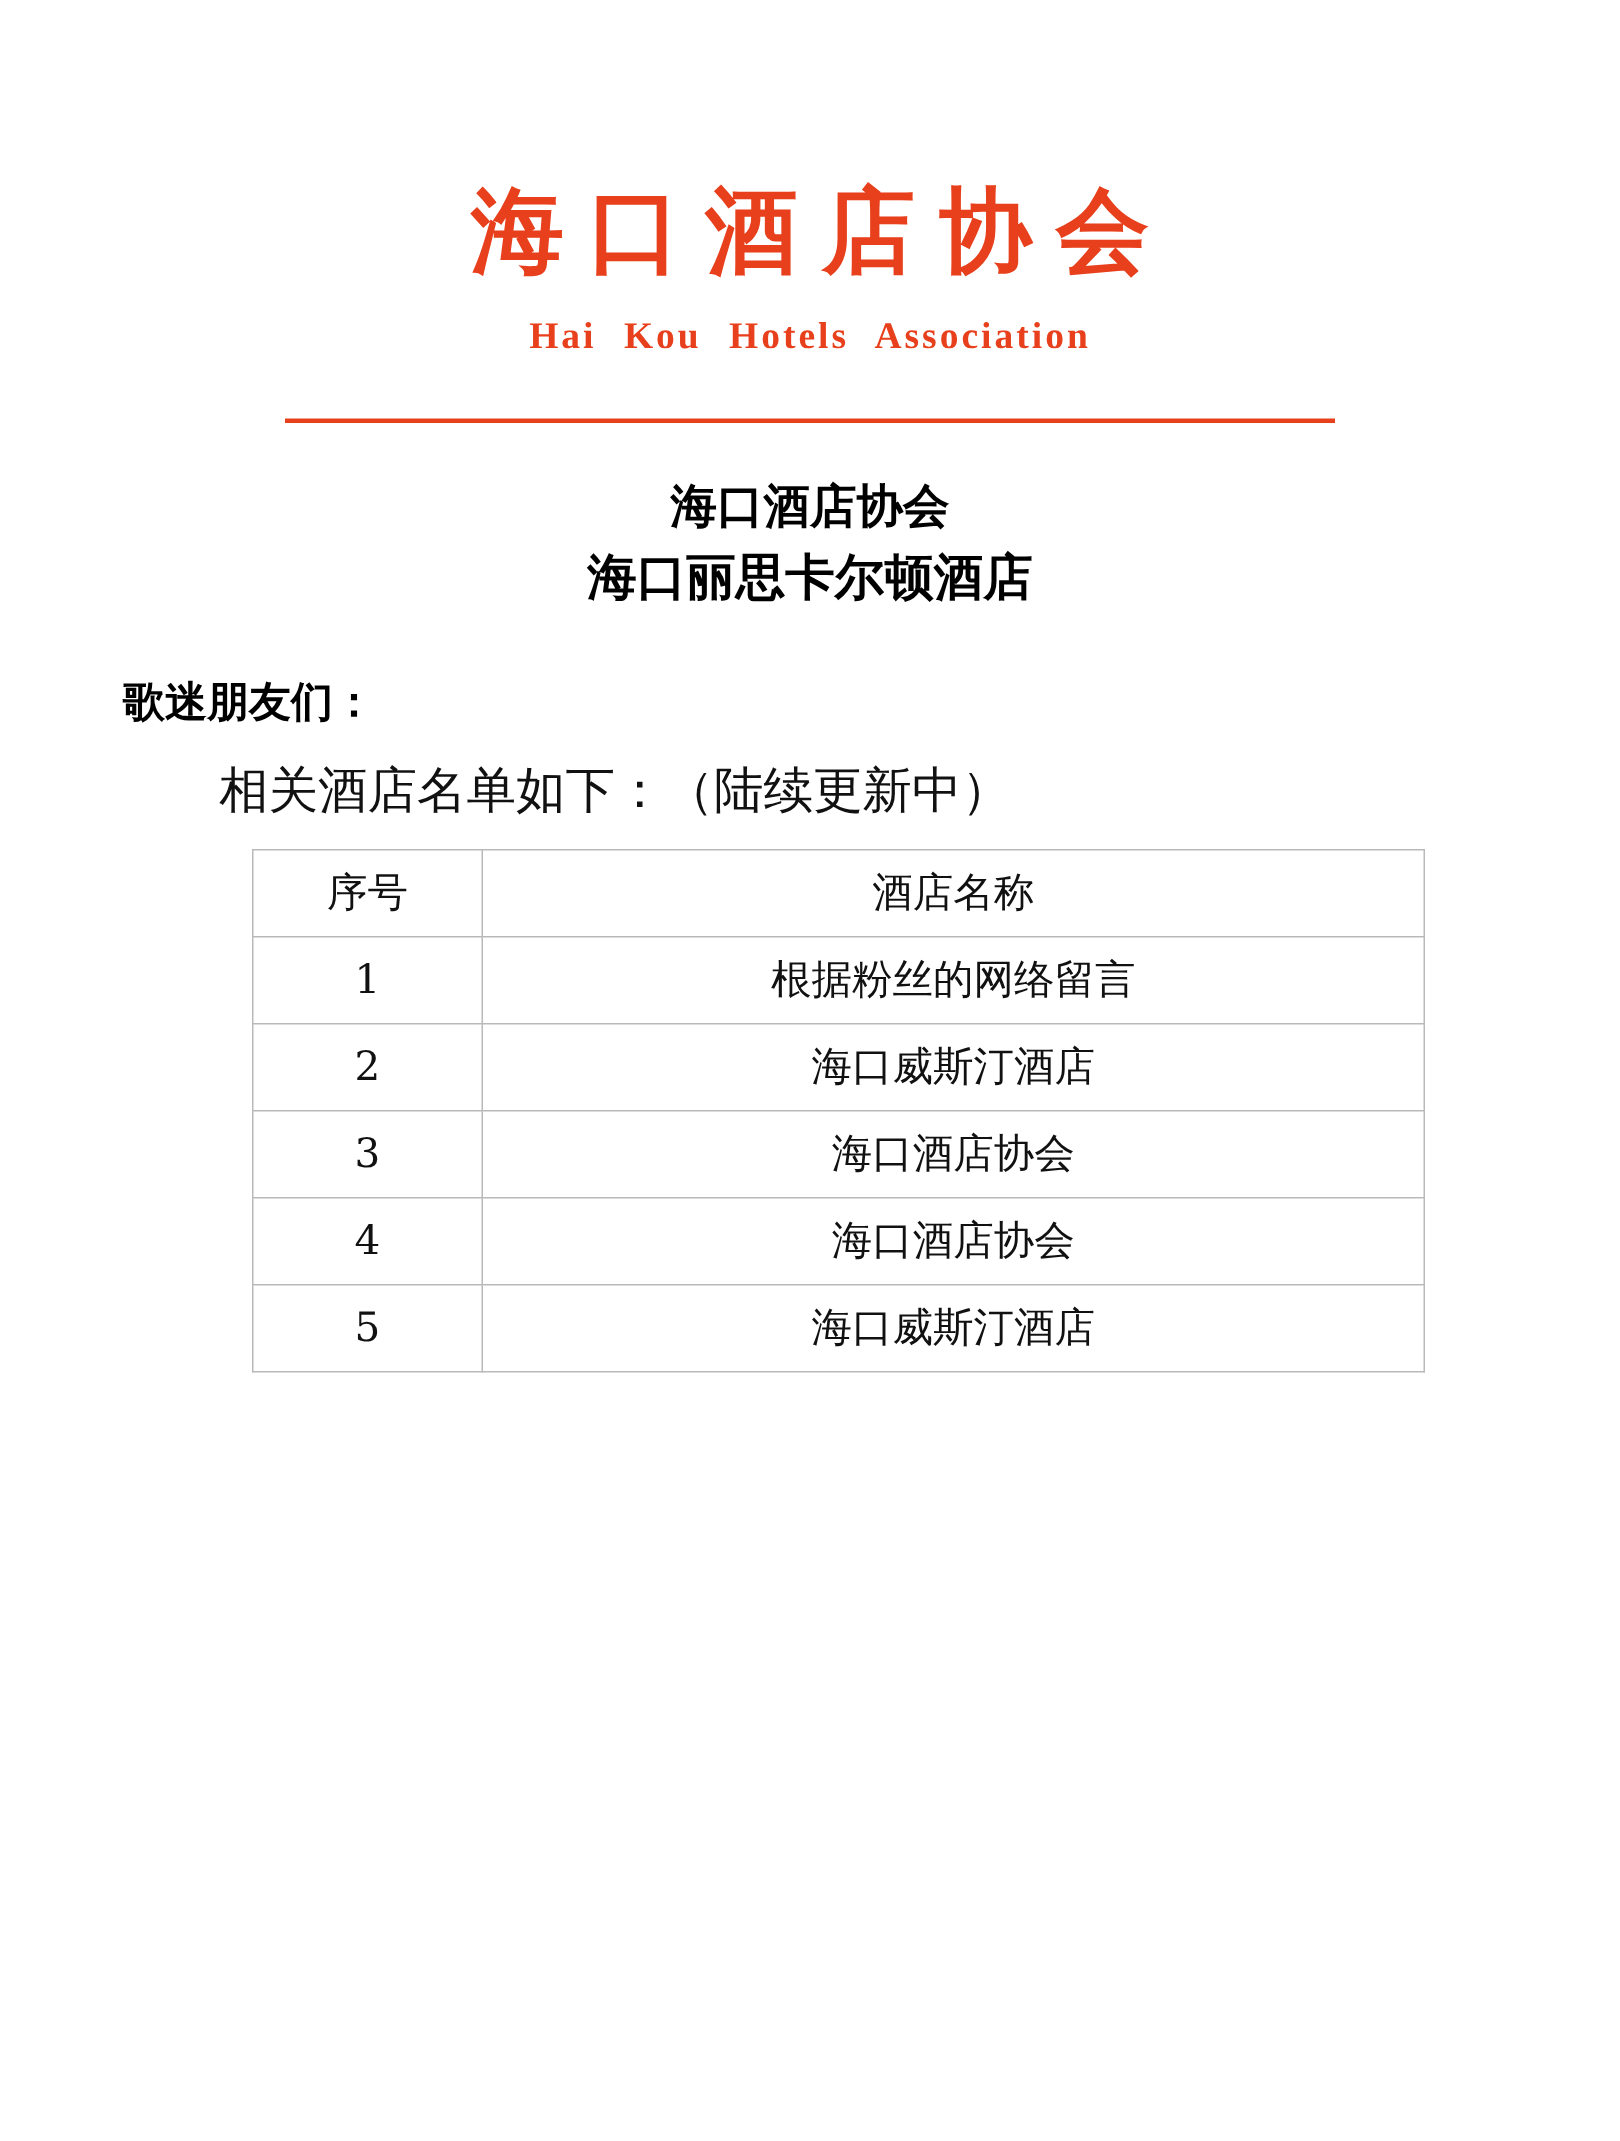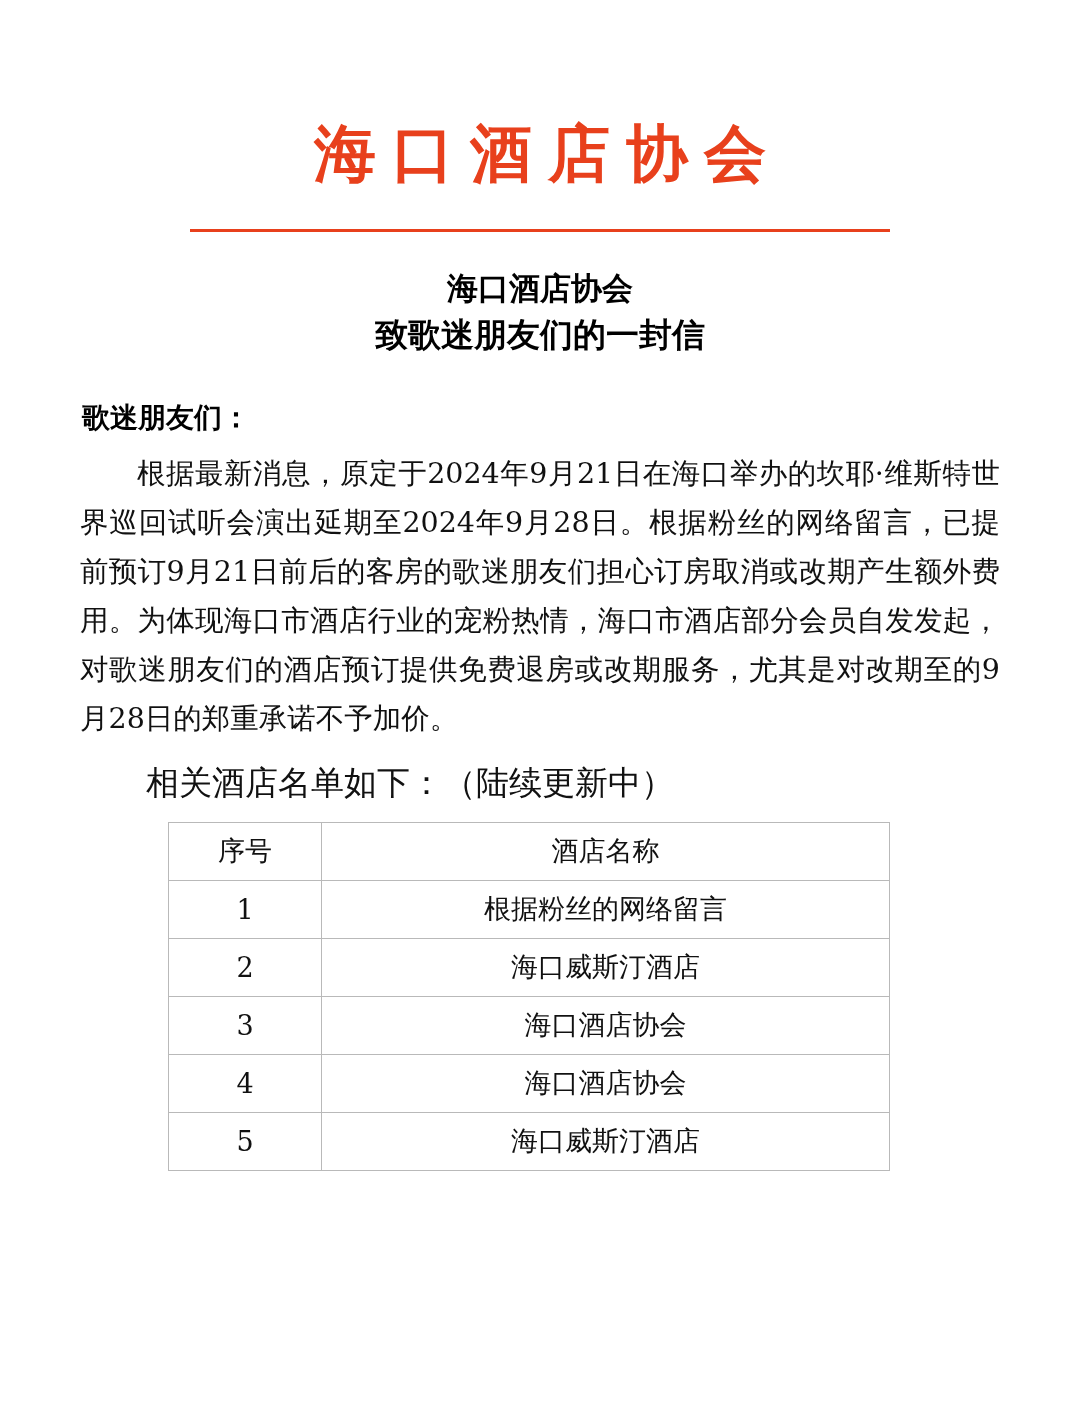--- a/index.html
+++ b/index.html
@@ -91,21 +91,21 @@
     font-family: "DejaVu Serif", "Liberation Serif", serif;
     font-size: 33px;
     line-height: 1.6;
     text-indent: 2em;
     color: #111;
   }
 
   
   table.hotels {
     margin-top: 12px;
-    width: 722px;
+    width: 782px;
     margin-left: 88px;
     border-collapse: collapse;
     font-family: "DejaVu Serif", "Liberation Serif", serif;
     font-size: 27px;
     color: #111;
   }
   table.hotels td, table.hotels th {
     border: 1.5px solid #b9b9b9;
     height: 57px;
     text-align: center;
@@ -115,31 +115,31 @@
   }
   table.hotels .col-idx { width: 140px; }
 </style>
 </head>
 <body>
 
 <div class="page">
 
   <div class="letterhead">
     <div class="org-name-cn">海口酒店协会</div>
+    <div class="org-name-en">Hai  Kou  Hotels  Association</div>
     <div class="rule"></div>
   </div>
 
   <div class="doc-title">
     <div class="line1">海口酒店协会</div>
-    <div class="line2">致歌迷朋友们的一封信</div>
+    <div class="line2">海口丽思卡尔顿酒店</div>
   </div>
 
   <div class="salutation">歌迷朋友们：</div>
 
-  <div class="para">根据最新消息，原定于2024年9月21日在海口举办的坎耶·维斯特世界巡回试听会演出延期至2024年9月28日。根据粉丝的网络留言，已提前预订9月21日前后的客房的歌迷朋友们担心订房取消或改期产生额外费用。为体现海口市酒店行业的宠粉热情，海口市酒店部分会员自发发起，对歌迷朋友们的酒店预订提供免费退房或改期服务，尤其是对改期至的9月28日的郑重承诺不予加价。</div>
 
   <div class="list-intro">相关酒店名单如下：（陆续更新中）</div>
 
   <table class="hotels">
     <thead>
       <tr>
         <th class="col-idx">序号</th>
         <th>酒店名称</th>
       </tr>
     </thead>

